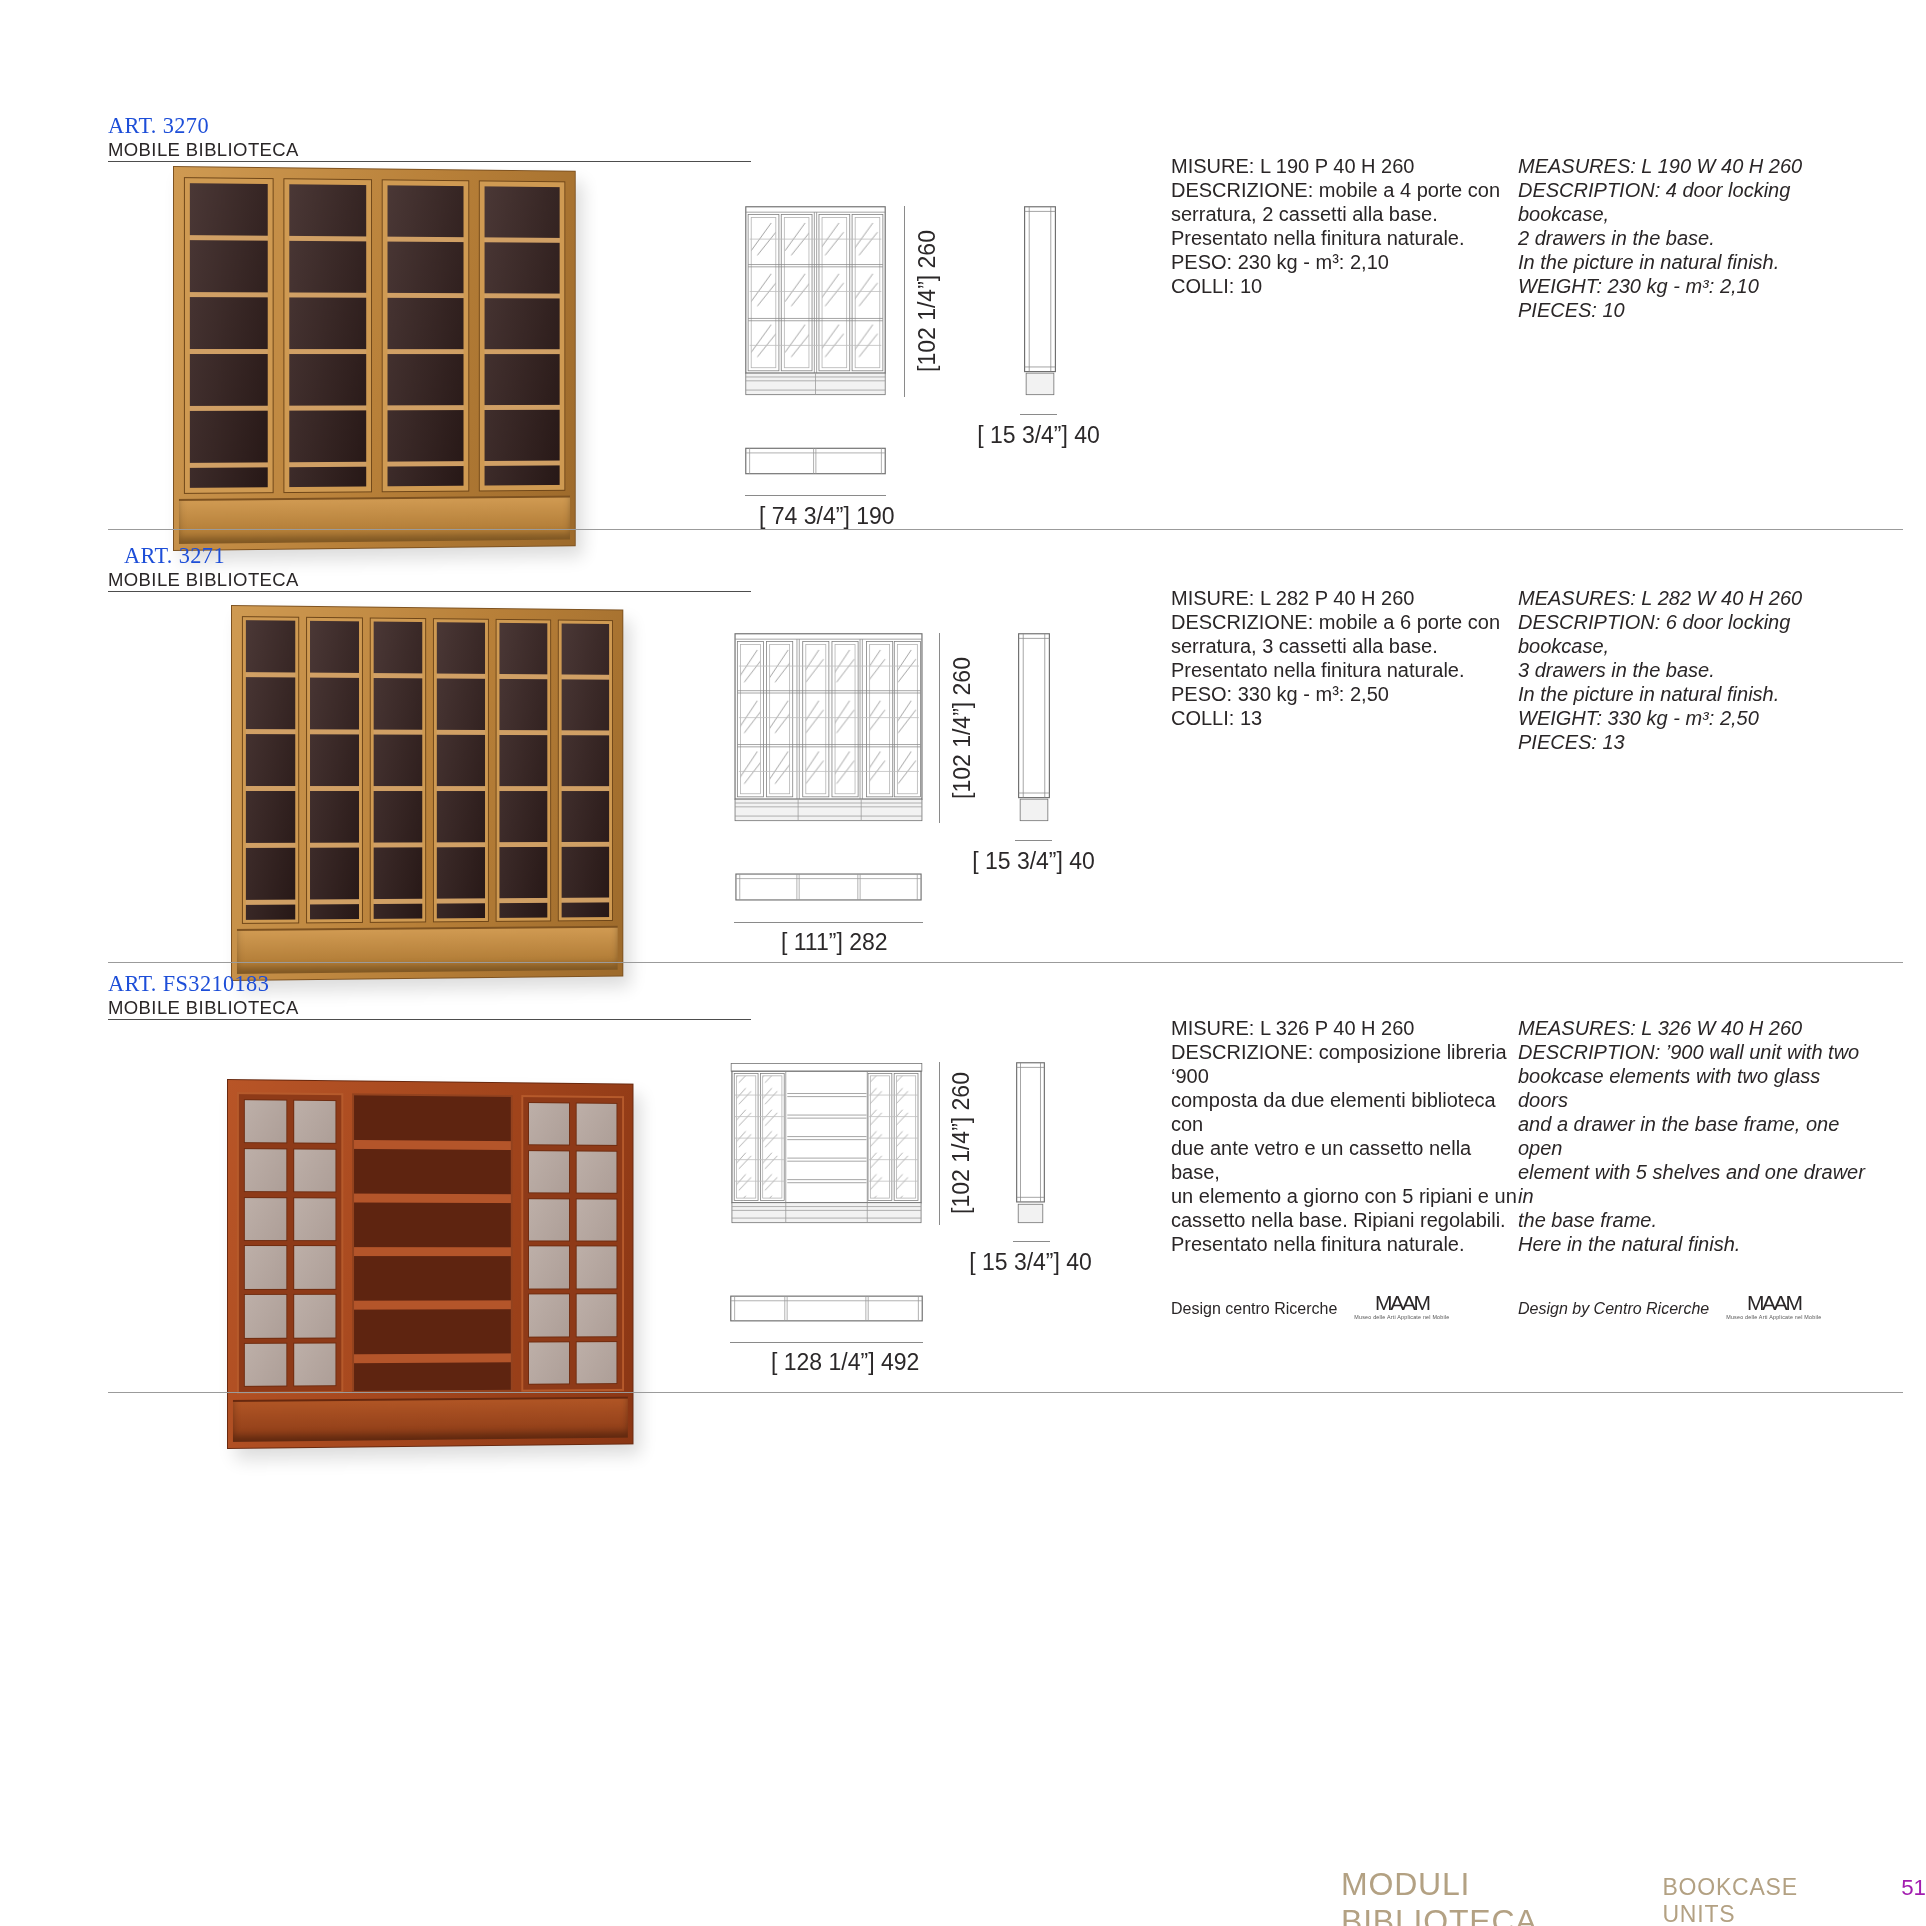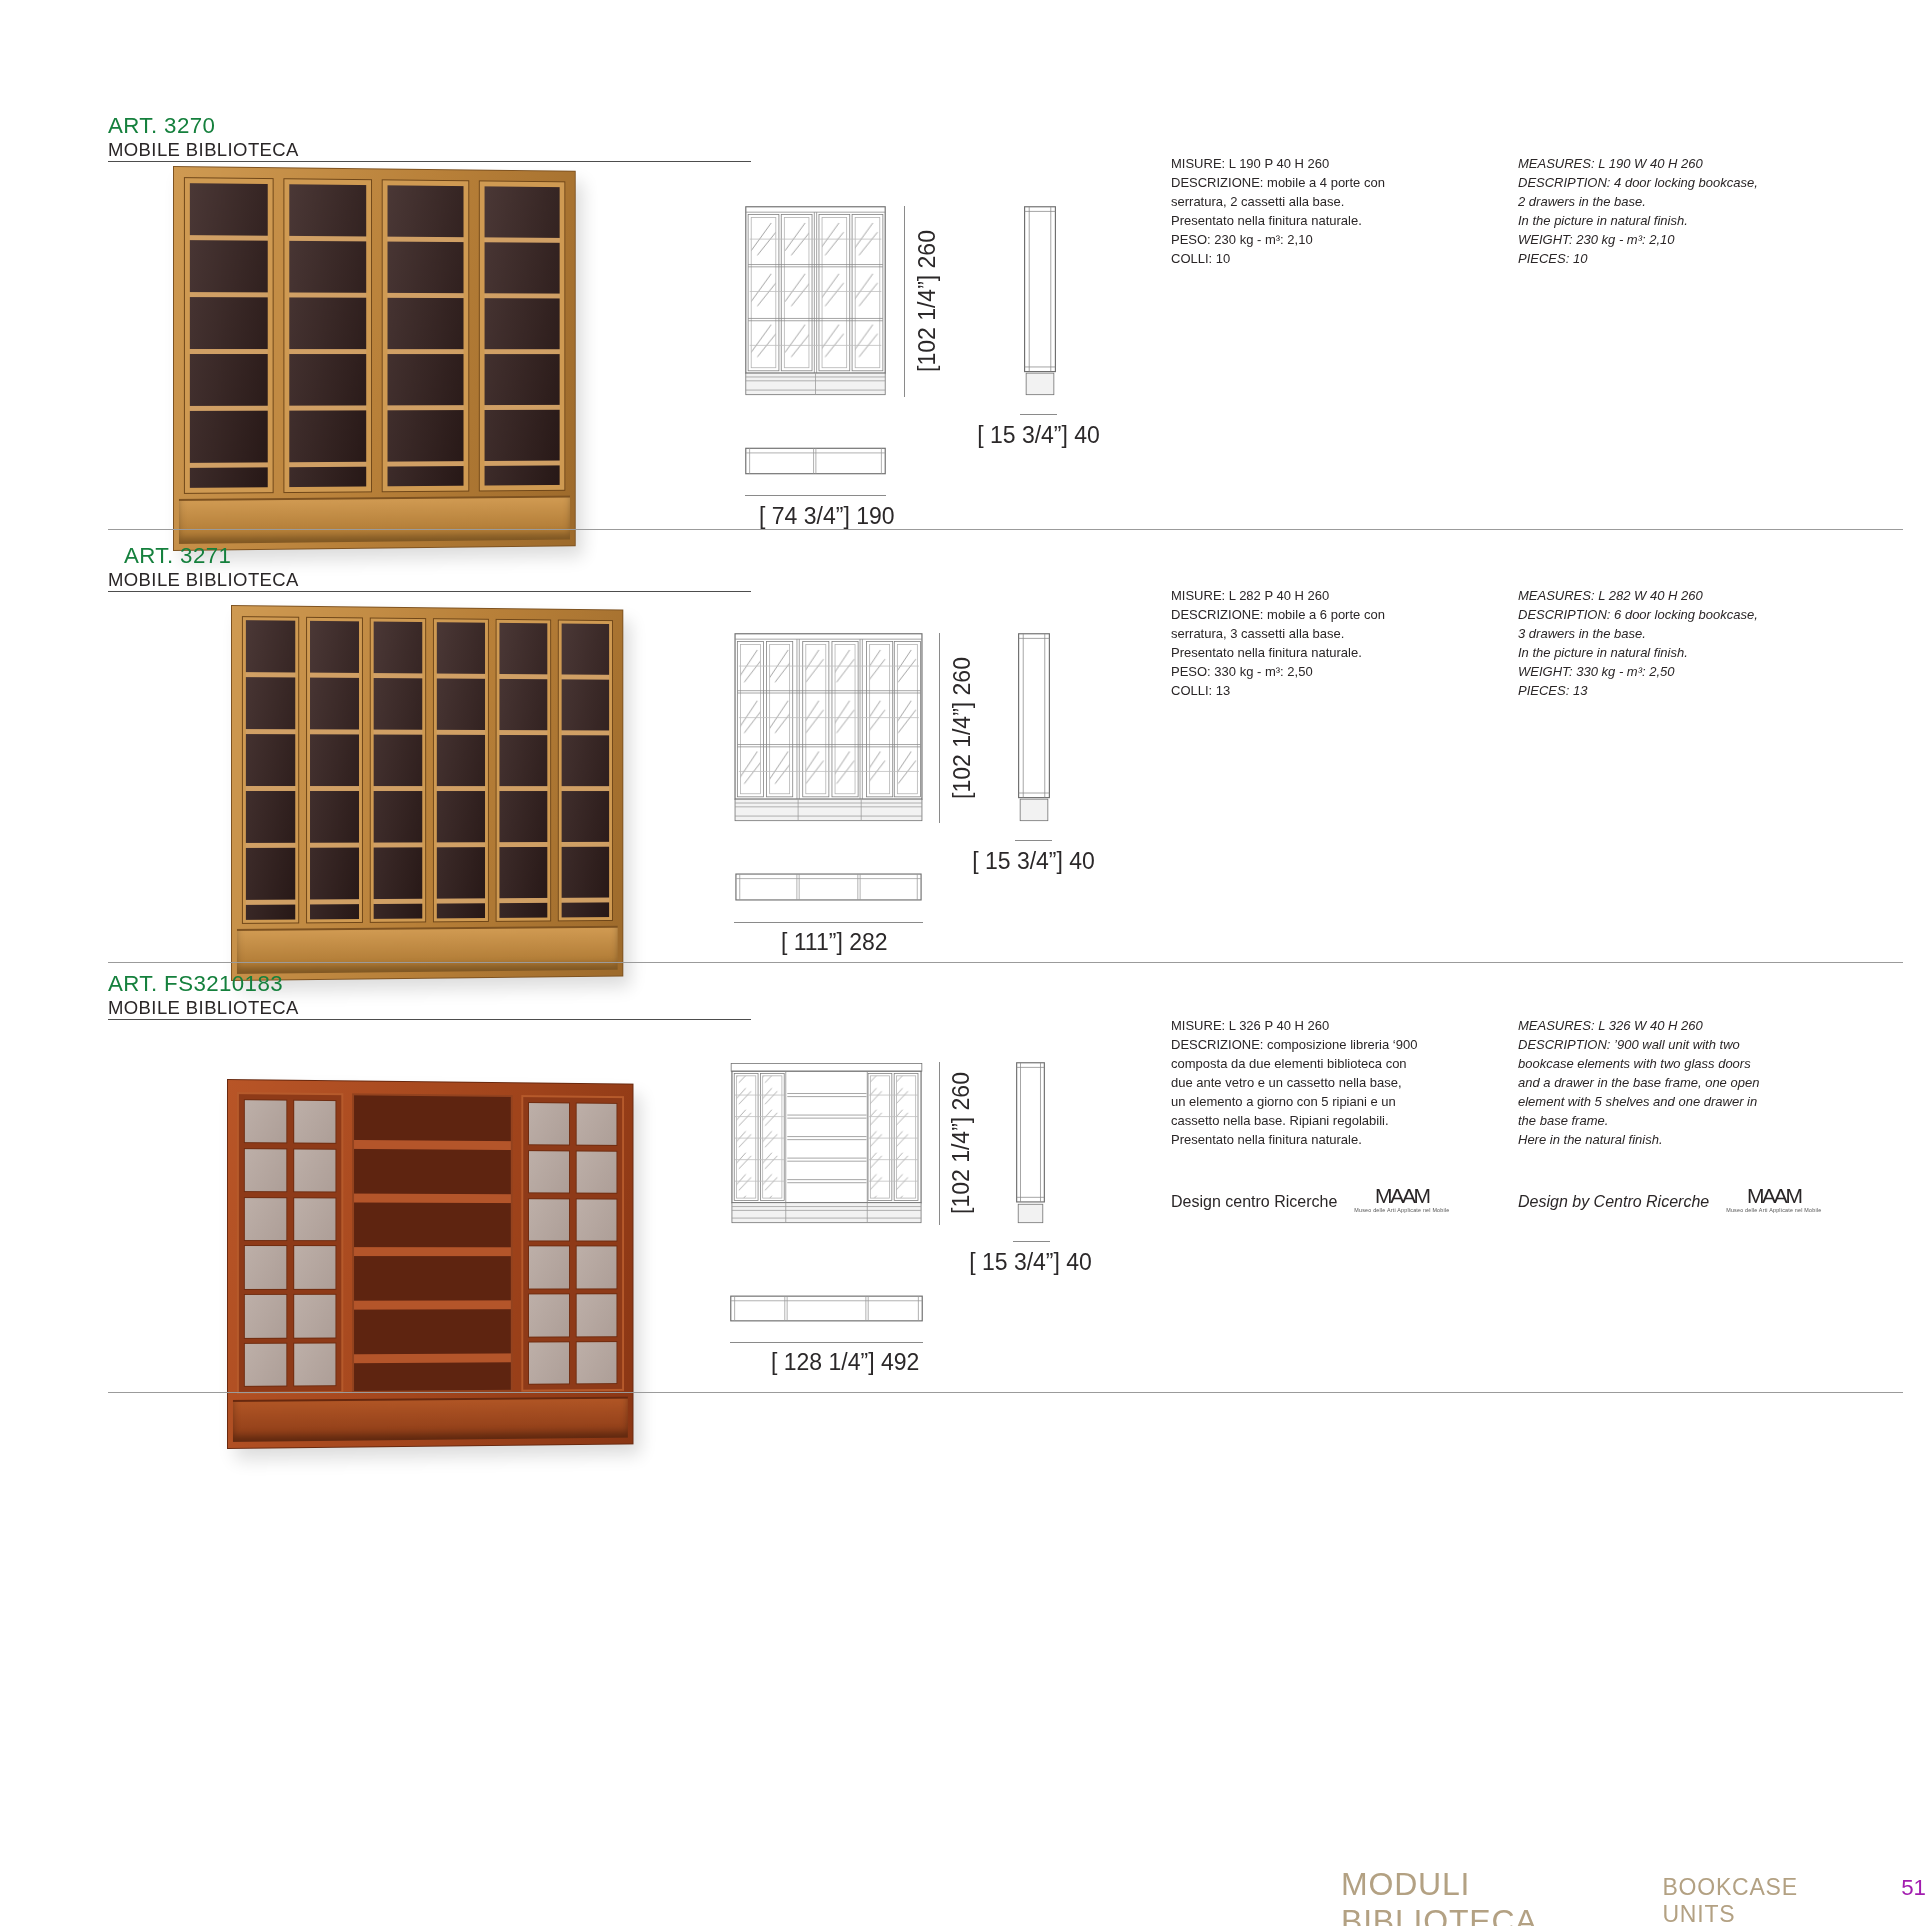--- a/index.html
+++ b/index.html
@@ -2,26 +2,26 @@
 <html style="font-size:12.3px"><head>
 <meta charset="utf-8">
 <style>
   html,body{margin:0;padding:0;background:#e8e8e8;}
   #page{
     position:relative;width:1926px;height:1926px;background:#ffffff;
     font-family:"Liberation Sans", sans-serif;color:#2a2627;overflow:hidden;
   }
   .abs{position:absolute;}
   
-  .art-no{font-size:22.3px;letter-spacing:0.4px;color:#15803d;line-height:26px;}
+  .art-no{font-size:22.3px;letter-spacing:0.4px;color:#1d4ed8;line-height:26px;font-family:Liberation Serif, serif;}
   .art-cat{font-size:18.5px;letter-spacing:0.4px;color:#2a2627;line-height:21.6px;}
   .head-rule{border-top:1.5px solid #4d4d4d;height:0;}
   .sep-rule{border-top:0.8px solid #9b9b9b;height:0;}
   
-  .spec{font-size:13px;line-height:19px;white-space:pre-line;width:354px;}
+  .spec{font-size:20px;line-height:24px;white-space:pre-line;width:354px;}
   .spec.en{font-style:italic;}
   .design-row{display:flex;align-items:flex-end;margin-top:0;}
   .design-row span.dtext{font-size:16px;line-height:22.3px;}
   .maam{display:inline-block;margin-left:17px;text-align:center;line-height:1;margin-top:36px;}
   .maam .logo{font-size:21px;letter-spacing:-2.3px;font-stretch:condensed;color:#2a2627;display:block;}
   .maam .sub{font-size:5.4px;letter-spacing:0.2px;color:#555;display:block;margin-top:1.5px;}
   .spec.en .maam .logo, .spec.en + .design-row .logo{font-style:normal;}
   
   .dim{font-size:23px;color:#2b2829;white-space:nowrap;}
   .vdim{writing-mode:vertical-rl;transform:rotate(180deg);display:flex;align-items:center;justify-content:center;}

